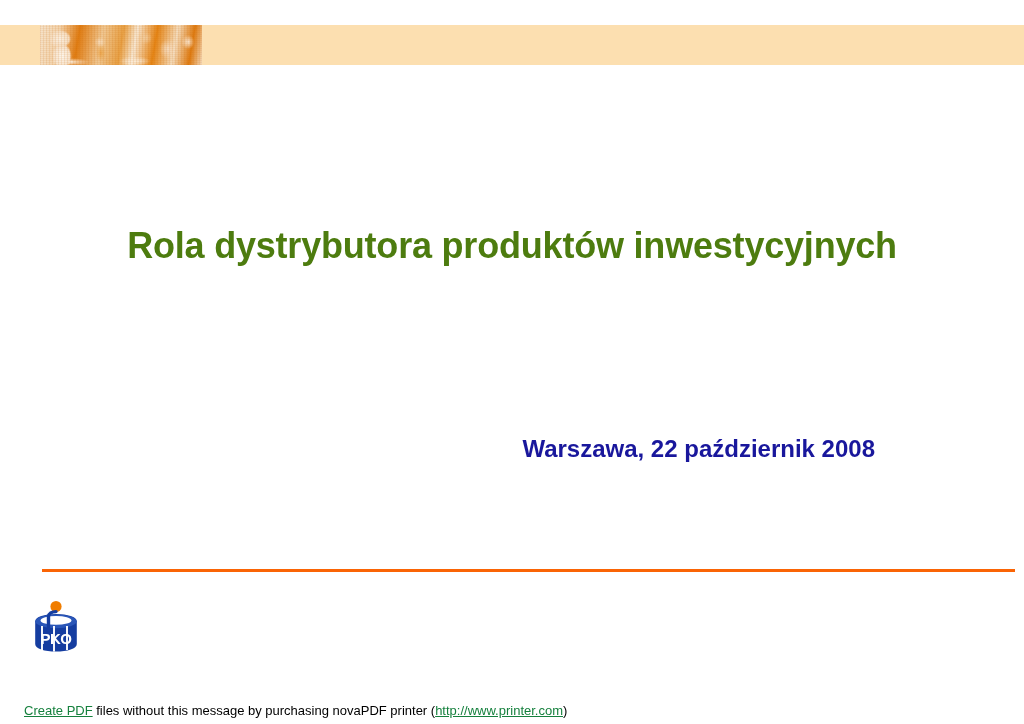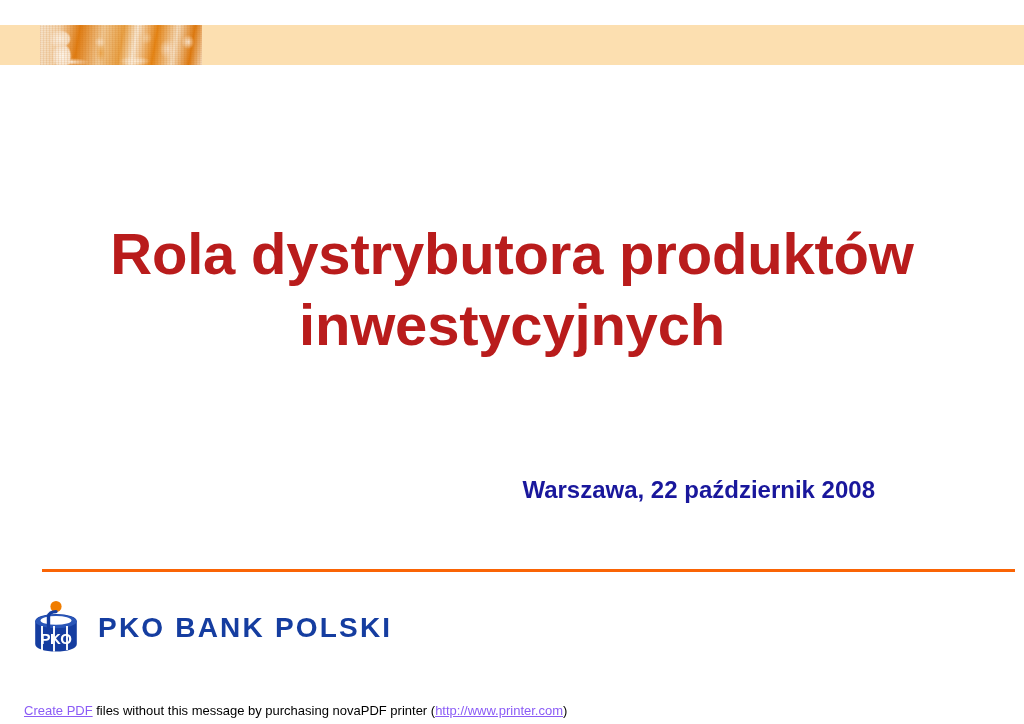--- a/index.html
+++ b/index.html
@@ -66,36 +66,35 @@
 
   
   #title-block {
     position: absolute;
     left: 80px;
     top: 218px;
     width: 864px;
     text-align: center;
   }
   #slide-title {
-    margin: 1px;
-    font-size: 58px;
+    margin: 6px;
+    font-size: 36px;
     line-height: 1.22;
     font-weight: bold;
-    color: #b91c1c;
+    color: #4d7c0f;
     letter-spacing: -0.2px;
   }
 
   
   #date-block {
     position: absolute;
     left: 80px;
     top: 435px;
     width: 795px;
     text-align: right;
-    margin-top: 41px;
   }
   #slide-date {
     margin: 0;
     font-size: 24px;
     font-weight: bold;
     color: #19179c;
   }
 
   
   #divider-rule {
@@ -135,21 +134,21 @@
   #footer-note {
     position: absolute;
     left: 24px;
     top: 703px;
     font-size: 13px;
     color: #000000;
     white-space: nowrap;
   }
   #footer-note a,
   #footer-note .flink {
-    color: #8b5cf6;
+    color: #15803d;
     text-decoration: underline;
   }
 </style>
 </head>
 <body>
 
 <div id="header-band"></div>
 
 <div id="header-photo">
   <div class="ph-layer ph-base"></div>
@@ -181,18 +180,17 @@
 
       <rect x="9.0" y="26.0" width="2.0" height="24.0" fill="#ffffff" opacity="0.95"></rect>
       <rect x="21.0" y="26.0" width="2.0" height="25.5" fill="#ffffff" opacity="0.95"></rect>
       <rect x="34.0" y="26.0" width="2.0" height="24.0" fill="#ffffff" opacity="0.95"></rect>
 
       <text x="24" y="44" text-anchor="middle" font-family="Liberation Sans, sans-serif" font-size="15" font-weight="bold" fill="#ffffff" letter-spacing="-0.5">PKO</text>
 
       <path d="M16.5 31.0 L16.5 17.0 C16.5 13.6 20.0 11.6 24.0 11.6" stroke="#153da0" stroke-width="3.4" fill="none" stroke-linecap="round"></path>
     </svg>
   </div>
-  <div id="logo-wordmark">PKO BANK POLSKI</div>
 </div>
 
 <div id="footer-note">
   <span class="flink">Create PDF</span><span> files without this message by purchasing novaPDF printer (</span><span class="flink">http://www.printer.com</span><span>)</span>
 </div>
 
 </body></html>

